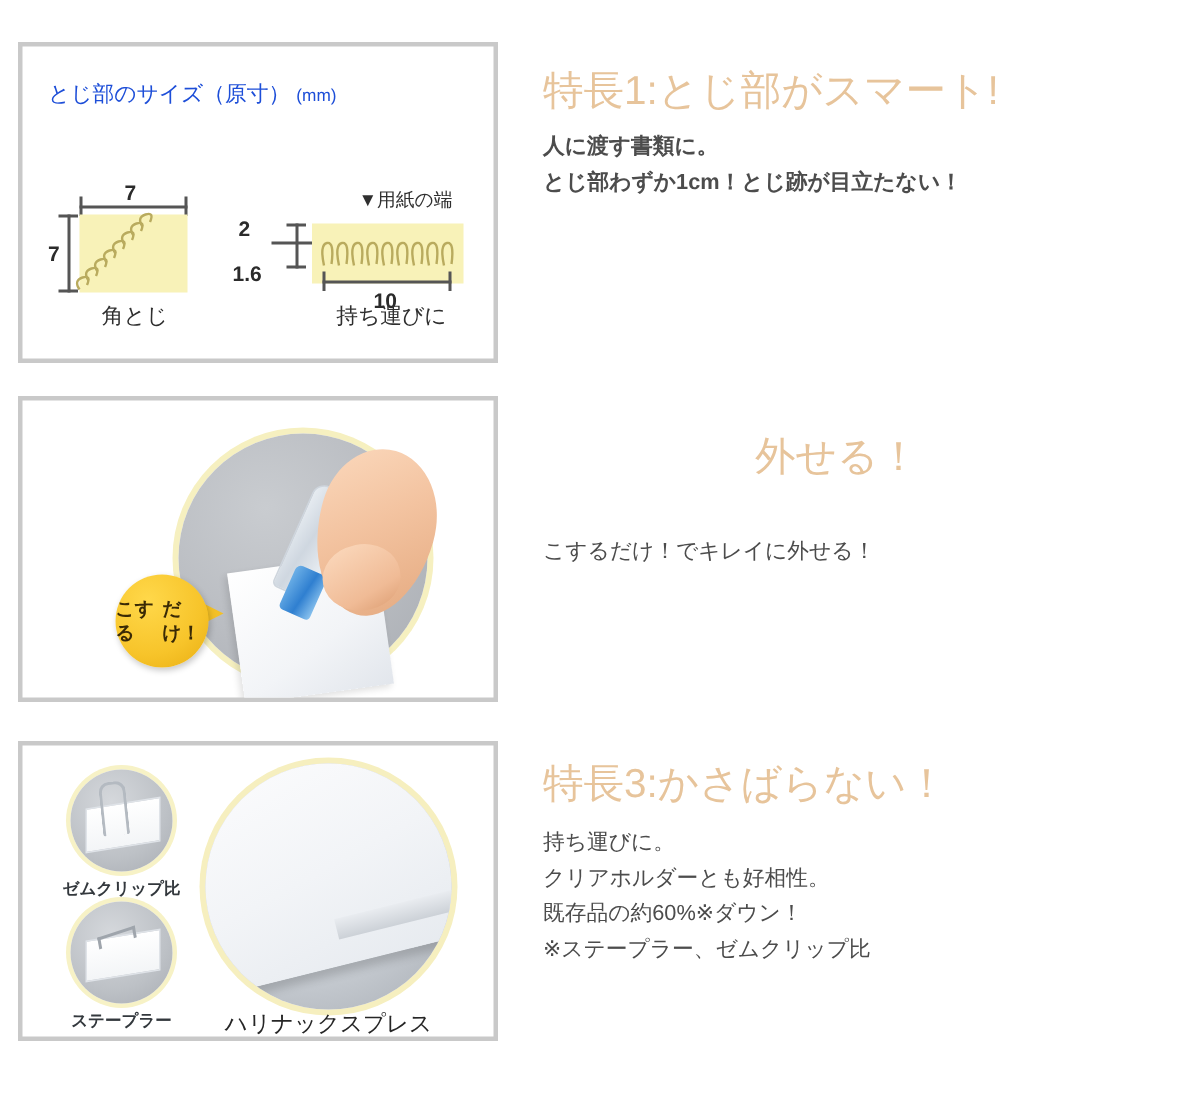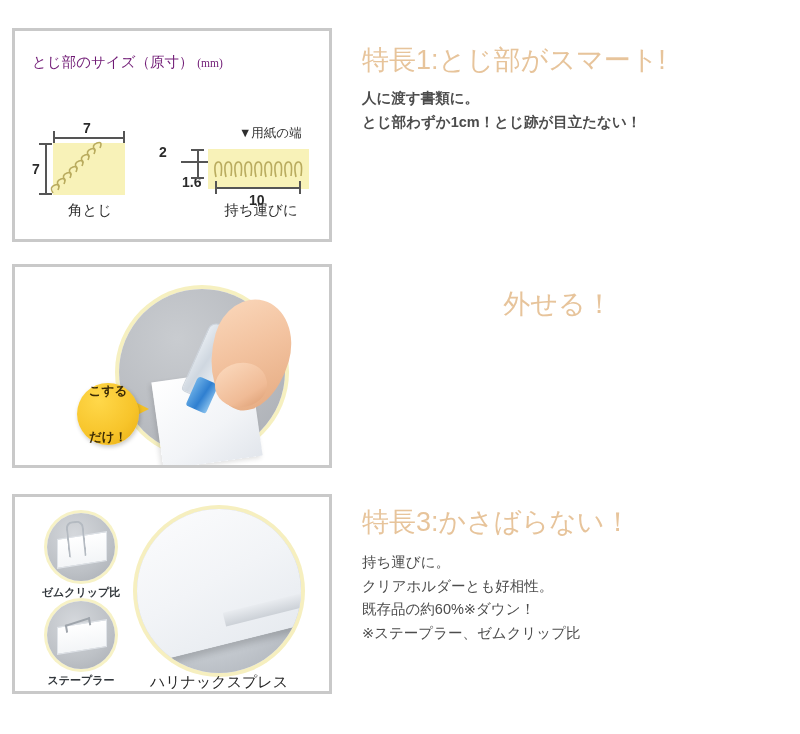--- a/index.html
+++ b/index.html
@@ -78,23 +78,22 @@
   .row-2 .feat-body  { padding-top: 13px; }
   .row-3 .feat-title { padding-top: 2px; }
   .row-3 .feat-body  { padding-top: 13px; }
 
   
   .diagram-head {
     position: absolute;
     left: 17px;
     top: 22px;
     font-size: 14.5px;
-    color: #701a75;
+    color: #1d4ed8;
     white-space: nowrap;
-    font-family: Liberation Serif, serif;
   }
   .diagram-head .unit { font-size: 11.5px; }
 
   .dim-num {
     position: absolute;
     font-size: 14px;
     font-weight: bold;
     color: #2b2b2b;
     line-height: 1;
   }
@@ -231,23 +230,23 @@
   .bubble {
     position: absolute;
     left: 62px;
     top: 116px;
     width: 62px;
     height: 62px;
     border-radius: 50%;
     background: radial-gradient(circle at 35% 28%, #ffd84a 0%, #f7c42a 60%, #e8ad12 100%);
     box-shadow: 1px 2px 4px rgba(0,0,0,0.22);
     display: flex;
-    flex-direction: column;
+    flex-direction: row;
     align-items: center;
-    justify-content: space-between;
+    justify-content: flex-start;
   }
   .bubble span {
     display: block;
     color: #3a2a05;
     font-size: 12.5px;
     font-weight: bold;
     line-height: 1.28;
     letter-spacing: 0px;
   }
   .bubble-tail {
@@ -398,21 +397,21 @@
               <path d="M46 10 Q42 4 48 2 Q54 0 51 7"></path>
             </g>
           </svg>
         </div>
       </div>
       <div class="label-a">角とじ</div>
 
       <div class="paper-edge">▼用紙の端</div>
 
       <div class="dim-num" style="left:144px; top:114px;">2</div>
-      <div class="dim-num" style="left:140px; top:144px;margin-left:27px;">1.6</div>
+      <div class="dim-num" style="left:140px; top:144px;">1.6</div>
 
       <div class="tick-line" style="left:182px; top:118px; width:2px; height:30px;"></div>
       <div class="tick-line" style="left:176px; top:118px; width:13px; height:2px;"></div>
       <div class="tick-line" style="left:176px; top:146px; width:13px; height:2px;"></div>
       <div class="tick-line" style="left:166px; top:130px; width:30px; height:1.5px;"></div>
 
       <div class="fig-b">
         <div class="crimp">
           <svg width="92" height="20" viewBox="0 0 92 20" aria-hidden="true">
             <g stroke="#b9ab5e" stroke-width="1.6" fill="none">
@@ -465,20 +464,21 @@
         </div>
       </div>
     </div>
 
     <div class="text-col">
       <h2 class="feat-title wrap">
         <span class="l2">外せる！</span>
       </h2>
       <p class="feat-body">
         <br>
+        <span>こするだけ！でキレイに外せる！</span>
       </p>
     </div>
   </div>
 
   <div class="feature-row row-3">
 
     <div class="panel">
       <div class="photo3">
 
         <div class="mini mini-1">

